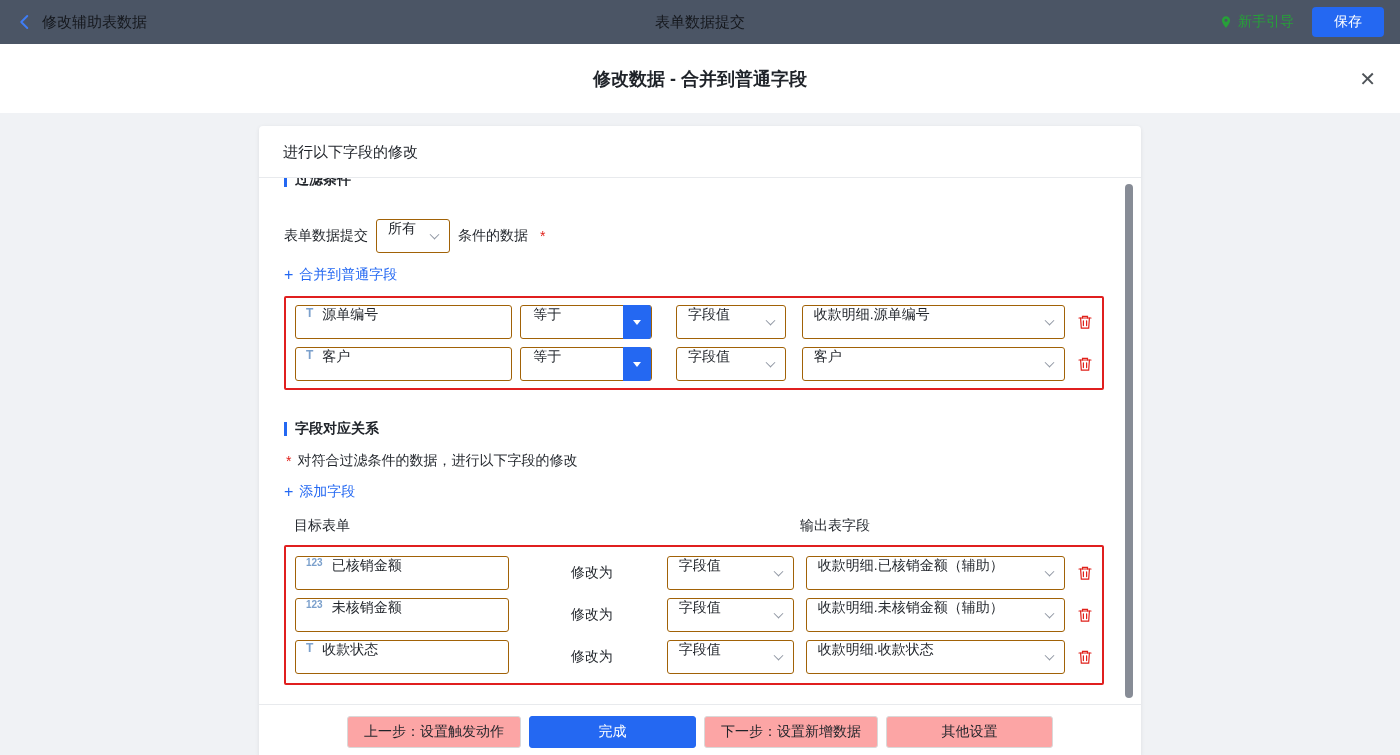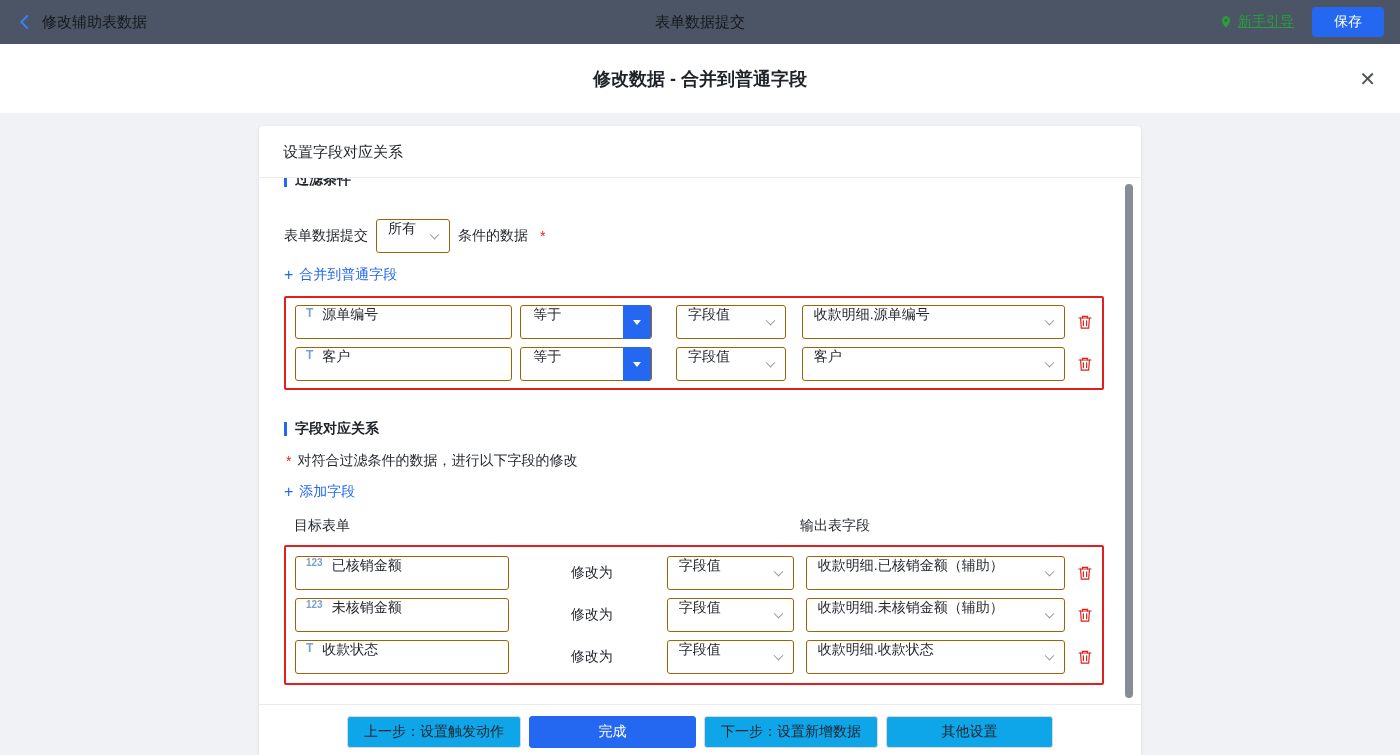--- a/index.html
+++ b/index.html
@@ -6,21 +6,21 @@
   html,body { width:1400px; height:755px; overflow:hidden; }
   body { font-family:"Liberation Sans","DejaVu Sans",sans-serif; font-size:14px; color:#1f2329; background:#f0f2f5; }
 
   
   .topbar { position:relative; height:44px; background:#4b5565; display:flex; align-items:center; padding:0 16px; }
   .topbar-left { display:flex; align-items:center; gap:8px; cursor:pointer; }
   .back-icon { display:flex; align-items:center; }
   .topbar-back-label { font-size:15px; color:#15181d; }
   .topbar-title { position:absolute; left:50%; transform:translateX(-50%); font-size:15px; color:#15181d; }
   .topbar-right { margin-left:auto; display:flex; align-items:center; gap:18px; }
-  .guide { display:flex; align-items:center; gap:5px; color:#27a039; font-size:14px; cursor:pointer;text-decoration:underline; }
+  .guide { display:flex; align-items:center; gap:5px; color:#27a039; font-size:14px; cursor:pointer; }
   .save-btn { background:#2468f2; color:#fff; border:none; border-radius:4px; height:30px; padding:0 22px; font-size:14px; font-family:inherit; cursor:pointer; }
 
   
   .modal-header { position:relative; height:69px; background:#fff; display:flex; align-items:center; justify-content:center; }
   .modal-title { font-size:18px; font-weight:bold; color:#1f2329; }
   .close { position:absolute; right:24px; top:50%; transform:translateY(-50%); font-size:20px; color:#4e5358; cursor:pointer; line-height:1; }
 
   
   .page-body { height:660px; background:#f0f2f5; padding-top:13px; }
   .card { width:882px; height:632px; margin:0 auto; background:#fff; border-radius:4px; box-shadow:0 1px 4px rgba(0,0,0,.08); display:flex; flex-direction:column; }
@@ -80,21 +80,21 @@
   .frow .sel-mid { margin-right:12px; }
 
   
   .col-headers { margin-top:16px; display:flex; font-size:14px; color:#1f2329; }
   .col-target { display:inline-block; width:516px; padding-left:10px; }
   .col-output { display:inline-block; }
 
   .mt30 { margin-top:30px; }
 
   
-  .btn { min-width:167px; height:32px; border:1px solid #d9d9d9; border-radius:3px; background:#0ea5e9; color:#1f2329; font-size:14px; font-family:inherit; cursor:pointer; padding:0 16px; }
+  .btn { min-width:167px; height:32px; border:1px solid #d9d9d9; border-radius:3px; background:#fca5a5; color:#1f2329; font-size:14px; font-family:inherit; cursor:pointer; padding:0 16px; }
   .btn.primary { background:#2468f2; border-color:#2468f2; color:#fff; }
 
   
   .scrollbar { position:absolute; top:2px; bottom:2px; right:8px; width:8px; }
   .scroll-thumb { position:absolute; top:4px; bottom:4px; width:8px; border-radius:4px; background:#878c96; }
 </style>
 </head>
 <body>
 
 <header class="topbar">
@@ -121,21 +121,21 @@
 </header>
 
 <div class="modal-header">
   <div class="modal-title">修改数据 - 合并到普通字段</div>
   <span class="close">✕</span>
 </div>
 
 <main class="page-body">
   <section class="card">
 
-    <div class="card-header">设置字段对应关系</div>
+    <div class="card-header">进行以下字段的修改</div>
 
     <div class="card-content">
 
       <div class="section-clip">
         <div class="section-title">
           <span class="section-bar"></span>
           <span>过滤条件</span>
         </div>
       </div>
 

